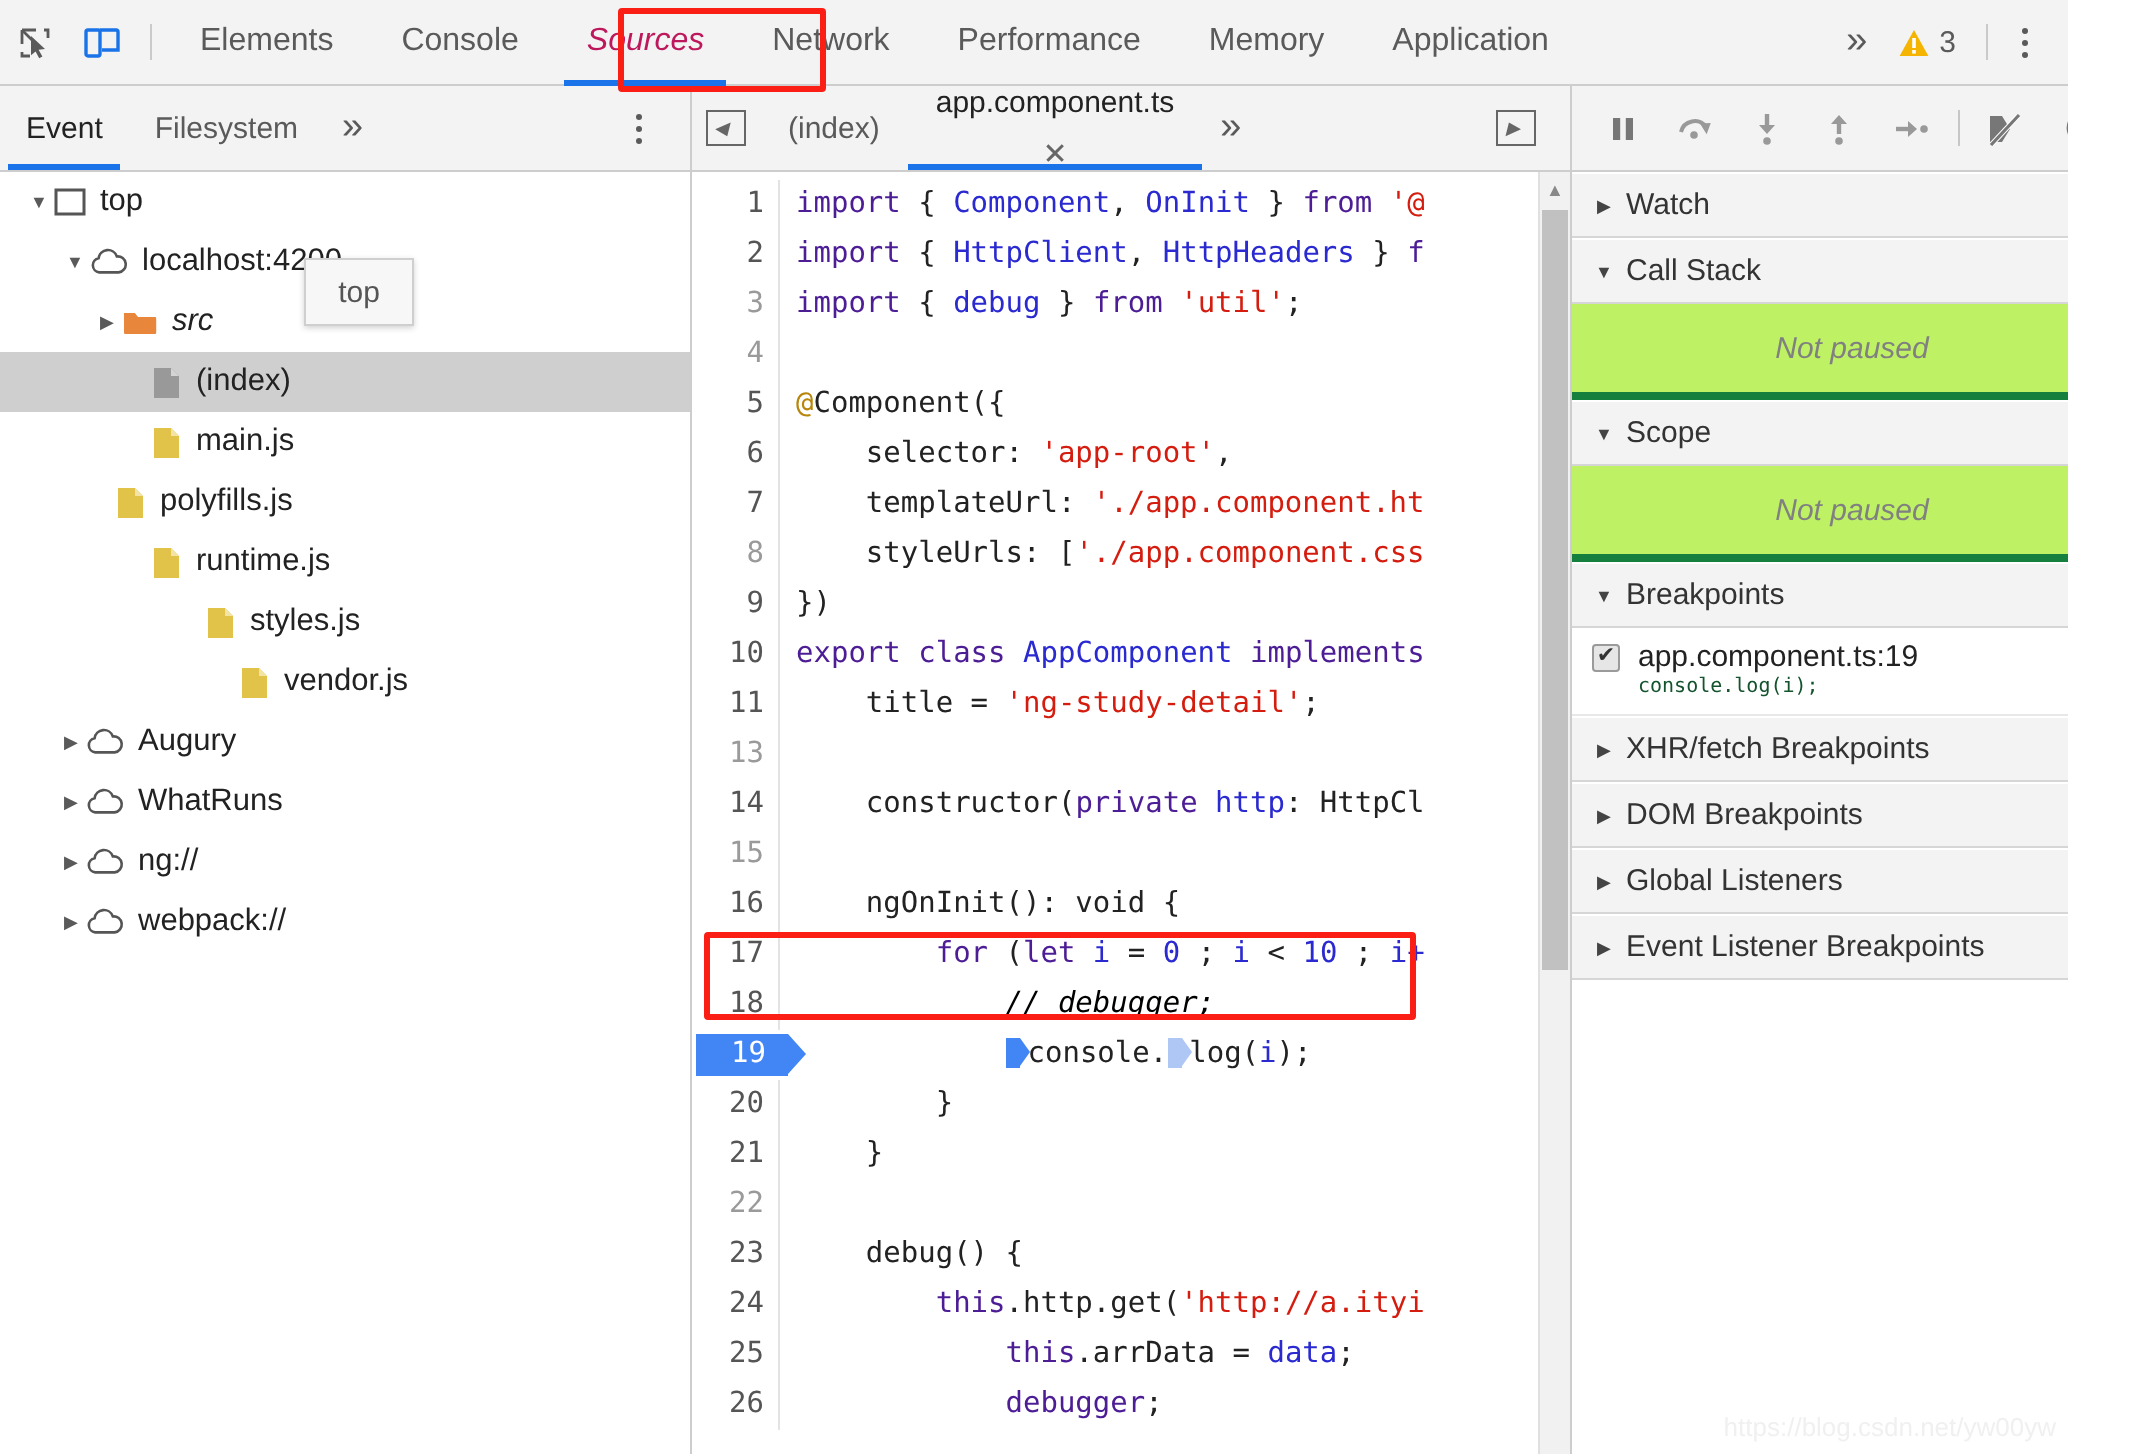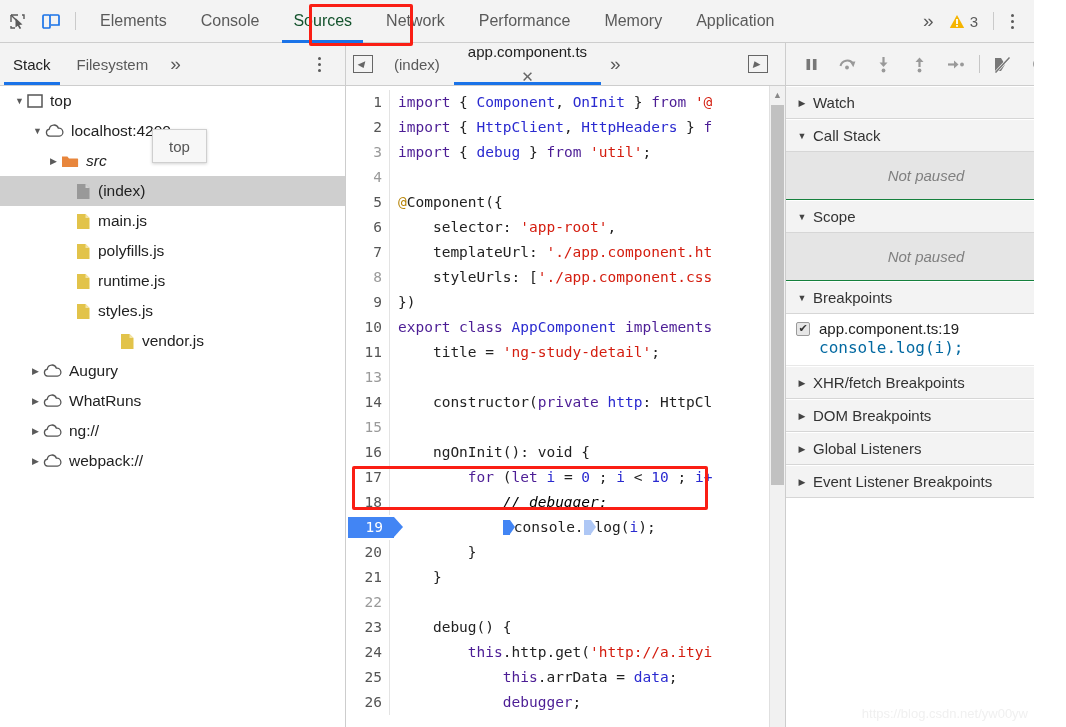--- a/index.html
+++ b/index.html
@@ -37,21 +37,21 @@
   .main-tab {
     position: relative;
     height: 43px;
     padding: 0 17px;
     display: flex; align-items: center;
     font-size: 16px;
     color: #5a5a5a;
     cursor: pointer;
     white-space: nowrap;
   }
-  .main-tab.active { color: #14532d; }
+  .main-tab.active { color: #be185d; font-style: italic; }
   .main-tab.active::after {
     content: ""; position: absolute;
     left: 6px; right: 6px; bottom: 0; height: 3px;
     background: #1a73e8;
   }
   .tb-right { margin-left: auto; display: flex; align-items: center; padding-right: 8px; }
   .warn-group { display: flex; align-items: center; gap: 5px; padding: 0 8px; cursor: pointer; }
   .warn-count { font-size: 15px; color: #5a5a5a; }
   .chev-more { font-size: 19px; color: #5a5a5a; padding: 0 9px; cursor: pointer; letter-spacing: -2px; }
   .kebab { display: flex; flex-direction: column; gap: 3px; padding: 0 10px; cursor: pointer; }
@@ -286,22 +286,22 @@
     font-size: 15px; color: #333;
     cursor: pointer;
     padding-left: 8px;
   }
   .acc-tw { width: 16px; font-size: 9px; color: #444; display: flex; align-items: center; justify-content: center; }
   .acc-title { margin-left: 3px; }
   .acc-empty {
     height: 48px;
     display: flex; align-items: center; justify-content: center;
     font-style: italic; font-size: 15px; color: #808080;
-    background: #e5e5e5;
-    border-bottom: 1px solid #15803d;
+    background: #bef264;
+    border-bottom: 4px solid #15803d;
   }
   .bp-item {
     padding: 6px 8px 8px 10px;
     background: #fff;
     border-bottom: 1px solid #e8e8e8;
     cursor: pointer;
   }
   .bp-row1 { display: flex; align-items: center; gap: 9px; }
   .bp-check {
     width: 14px; height: 14px;
@@ -309,21 +309,21 @@
     background: #e6e6e6;
     border-radius: 2px;
     display: flex; align-items: center; justify-content: center;
     font-size: 11px; color: #333;
     line-height: 1;
   }
   .bp-file { font-size: 15px; color: #222; }
   .bp-code {
     margin-left: 23px;
     font-family: "DejaVu Sans Mono", monospace;
-    font-size: 16px; color: #0369a1;
+    font-size: 10px; color: #14532d;
     margin-top: 1px;
   }
 
   .watermark {
     position: absolute; right: 6px; bottom: 6px;
     font-size: 13px; color: #f0f0f0;
     user-select: none;
     z-index: 30;
   }
 
@@ -395,21 +395,21 @@
           <path d="M2 2 L15 15 M15 2 L2 15" stroke="#444" stroke-width="1.8"></path>
         </svg>
       </div>
     </div>
   </div>
 
   <div class="anno" style="left:309px; top:4px; width:104px; height:42px;"></div>
 
   <div class="nav-header">
     <div class="nav-tab active">
-        <span>Stack</span>
+        <span>Event</span>
       </div>
     <div class="nav-tab">
         <span>Filesystem</span>
       </div>
     <div class="chev-more">»</div>
     <div class="kebab" style="margin-left:auto; margin-right:14px;">
         <i></i>
         <i></i>
         <i></i>
       </div>
@@ -533,21 +533,21 @@
       <span class="tw"></span>
       <span class="tree-ico">
         <svg width="15" height="17" viewBox="0 0 15 17">
             <path d="M1 1 H9.5 L13.5 5 V16 H1 Z" fill="#e2c34a"></path>
             <path d="M9.5 1 V5 H13.5" fill="#f3e3a5"></path>
           </svg>
       </span>
       <span class="tree-label">main.js</span>
     </div>
 
-    <div class="tree-row" style="padding-left:61px;">
+    <div class="tree-row" style="padding-left:43px;">
       <span class="tw"></span>
       <span class="tree-ico">
         <svg width="15" height="17" viewBox="0 0 15 17">
             <path d="M1 1 H9.5 L13.5 5 V16 H1 Z" fill="#e2c34a"></path>
             <path d="M9.5 1 V5 H13.5" fill="#f3e3a5"></path>
           </svg>
       </span>
       <span class="tree-label">polyfills.js</span>
     </div>
 
@@ -555,21 +555,21 @@
       <span class="tw"></span>
       <span class="tree-ico">
         <svg width="15" height="17" viewBox="0 0 15 17">
             <path d="M1 1 H9.5 L13.5 5 V16 H1 Z" fill="#e2c34a"></path>
             <path d="M9.5 1 V5 H13.5" fill="#f3e3a5"></path>
           </svg>
       </span>
       <span class="tree-label">runtime.js</span>
     </div>
 
-    <div class="tree-row" style="padding-left:61px;">
+    <div class="tree-row" style="padding-left:88px;">
       <span class="tw"></span>
       <span class="tree-ico">
         <svg width="15" height="17" viewBox="0 0 15 17">
             <path d="M1 1 H9.5 L13.5 5 V16 H1 Z" fill="#e2c34a"></path>
             <path d="M9.5 1 V5 H13.5" fill="#f3e3a5"></path>
           </svg>
       </span>
       <span class="tree-label">styles.js</span>
     </div>
 

